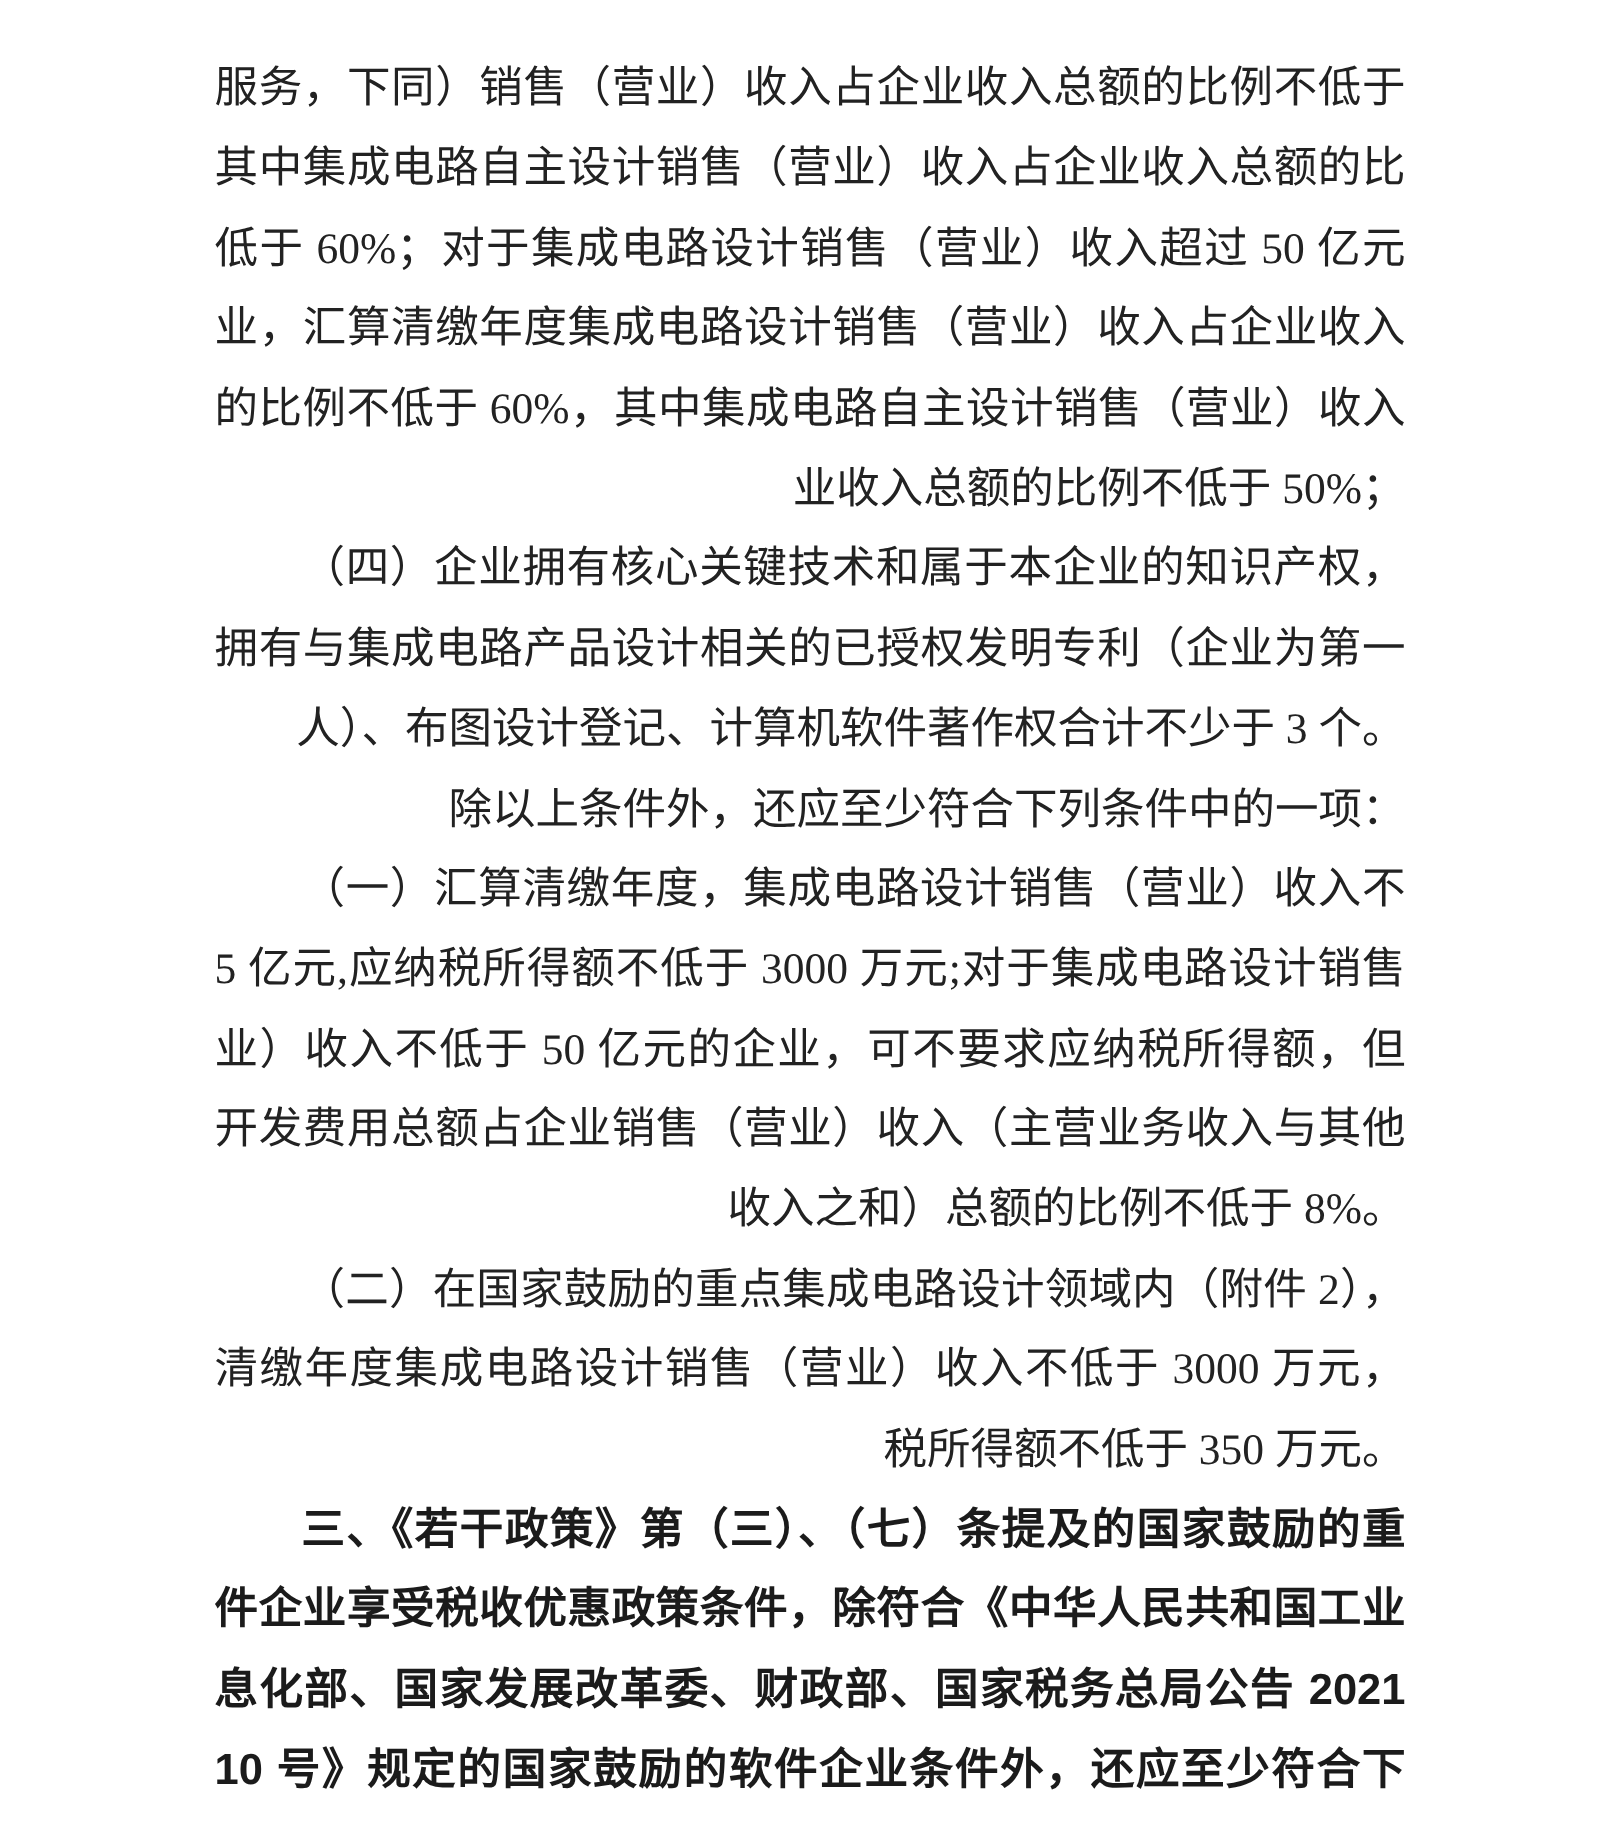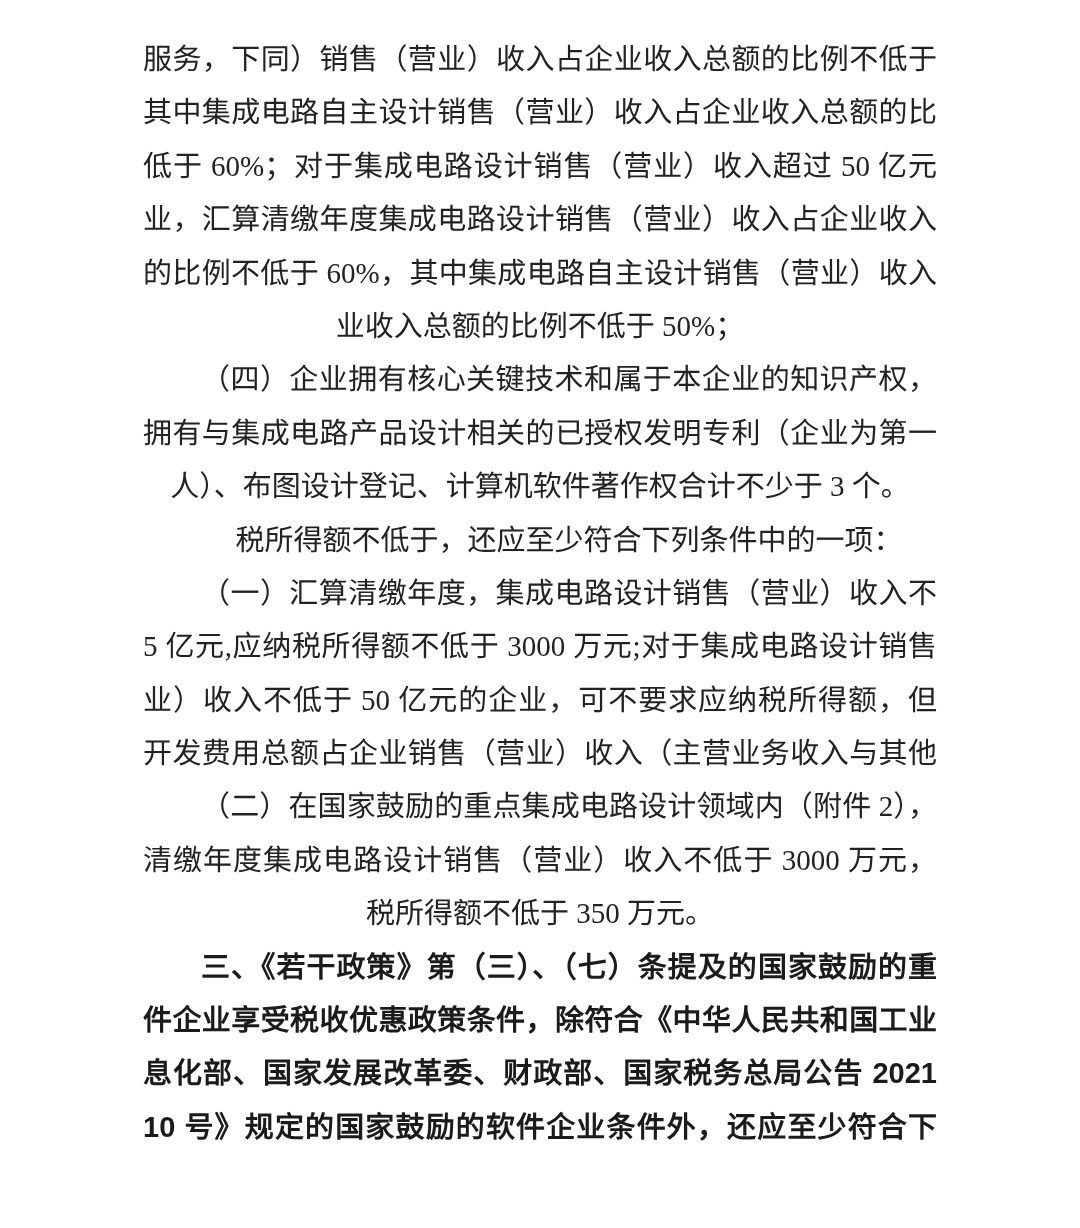--- a/index.html
+++ b/index.html
@@ -23,21 +23,21 @@
     font-size: 29px;
   }
   .para {
     margin: 0;
     padding: 0;
   }
   .line {
     height: 53.4px;
     line-height: 53.4px;
     overflow: hidden;
-    text-align: center;
+    text-align: right;
     white-space: normal;
   }
   .line.fill {
     text-align: justify;
     text-align-last: justify;
   }
   .line.indent {
     text-indent: 2em;
   }
   .para.bold .line {
@@ -60,28 +60,29 @@
     <div class="line">业收入总额的比例不低于 50%；</div>
   </div>
 
   <div class="para">
     <div class="line fill indent">（四）企业拥有核心关键技术和属于本企业的知识产权，企业</div>
     <div class="line fill">拥有与集成电路产品设计相关的已授权发明专利（企业为第一权利</div>
     <div class="line">人）、布图设计登记、计算机软件著作权合计不少于 3 个。</div>
   </div>
 
   <div class="para">
-    <div class="line indent">税所得额不低于，还应至少符合下列条件中的一项：</div>
+    <div class="line indent">除以上条件外，还应至少符合下列条件中的一项：</div>
   </div>
 
   <div class="para">
     <div class="line fill indent">（一）汇算清缴年度，集成电路设计销售（营业）收入不低于</div>
     <div class="line fill">5 亿元,应纳税所得额不低于 3000 万元;对于集成电路设计销售(营</div>
     <div class="line fill">业）收入不低于 50 亿元的企业，可不要求应纳税所得额，但研究</div>
     <div class="line fill">开发费用总额占企业销售（营业）收入（主营业务收入与其他业务</div>
+    <div class="line">收入之和）总额的比例不低于 8%。</div>
   </div>
 
   <div class="para">
     <div class="line fill indent">（二）在国家鼓励的重点集成电路设计领域内（附件 2），汇算</div>
     <div class="line fill">清缴年度集成电路设计销售（营业）收入不低于 3000 万元，应纳</div>
     <div class="line">税所得额不低于 350 万元。</div>
   </div>
 
   <div class="para bold">
     <div class="line fill indent">三、《若干政策》第（三）、（七）条提及的国家鼓励的重点软</div>

